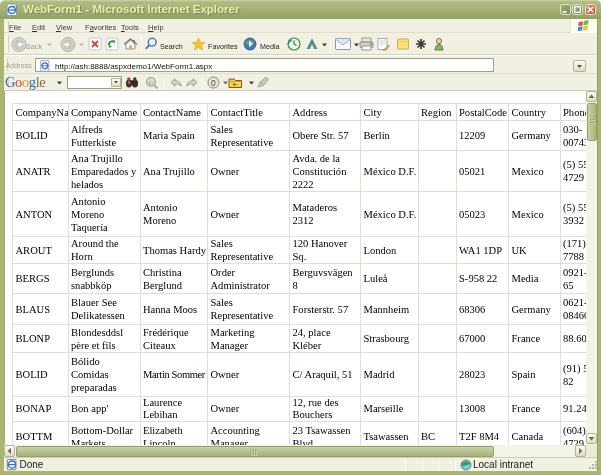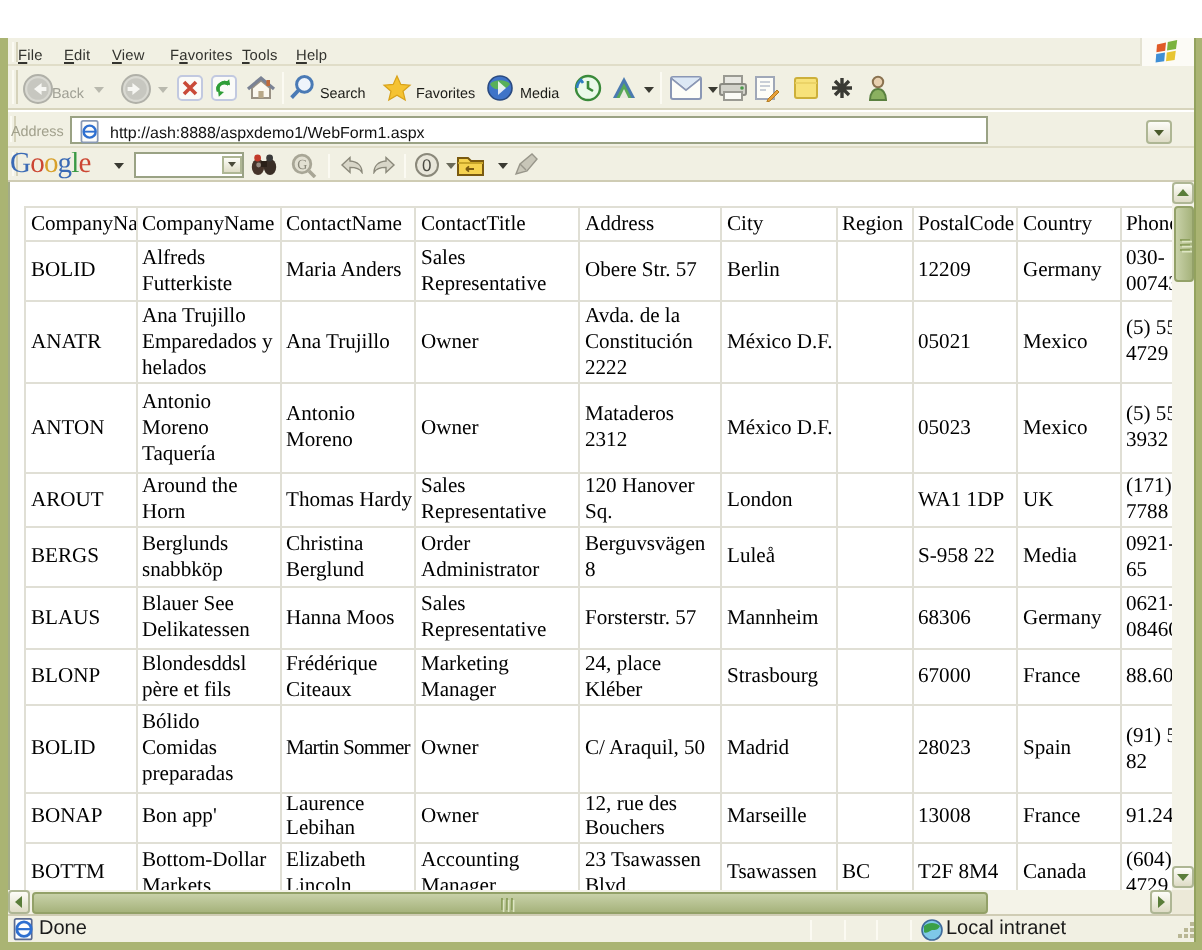--- a/index.html
+++ b/index.html
@@ -41,20 +41,44 @@
 .vthumb svg,.hthumb svg{position:absolute;display:block}
 .vthumb{position:absolute;background:linear-gradient(to right,#c8d1a8,#a6b37c);border:1px solid #93a168;border-radius:2px}
 .hthumb{position:absolute;background:linear-gradient(to bottom,#c8d1a8,#a6b37c);border:1px solid #93a168;border-radius:2px}
 #corner{left:586px;top:445px;width:11px;height:12px;background:#ece9d8}
 
 #status{left:4px;top:457px;width:593px;height:14px;background:#f1f0e3;border-top:1px solid #cfccb4;font-size:10px;color:#1a1a1a}
 .spane{position:absolute;top:2px;width:1px;height:10px;background:#d9d6c0;border-right:1px solid #fbfaf2}
 </style></head>
 <body>
 <div id="win">
+ <div id="title" class="abs">
+   <svg class="abs" style="left:5px;top:2.5px" width="14" height="14" viewBox="0 0 14 14">
+        <rect x="2" y="1" width="9.5" height="11.5" rx="1" fill="#fbfbf8" stroke="#8a95aa"></rect>
+        <path d="M8 3.5c3.5-1.2 5.5.2 4 2.2" fill="none" stroke="#6a8ac0" stroke-width=".9"></path>
+        <circle cx="6.8" cy="7" r="3.6" fill="none" stroke="#2e6fd0" stroke-width="1.5"></circle>
+        <path d="M3.4 7h6.8" stroke="#2e6fd0" stroke-width="1.2"></path>
+      </svg>
+   <div class="abs txt">WebForm1 - Microsoft Internet Explorer</div>
+   <div id="bmin" class="abs tbtn">
+        <svg width="9" height="9" viewBox="0 0 9 9">
+          <path d="M1.5 7h4" stroke="#fff" stroke-width="1.6"></path>
+        </svg>
+      </div>
+   <div id="bmax" class="abs tbtn">
+        <svg width="9" height="9" viewBox="0 0 9 9">
+          <rect x="1.7" y="1.7" width="5.6" height="5.6" fill="none" stroke="#fff" stroke-width="1.3"></rect>
+        </svg>
+      </div>
+   <div id="bclose" class="abs tbtn">
+        <svg width="9" height="9" viewBox="0 0 9 9">
+          <path d="M1.7 1.7l5.6 5.6M7.3 1.7l-5.6 5.6" stroke="#fff" stroke-width="1.5"></path>
+        </svg>
+      </div>
+ </div>
  <div id="bl" class="abs"></div>
     <div id="br" class="abs"></div>
     <div id="bb" class="abs"></div>
  <div id="menu" class="abs">
       <div class="abs" style="left:2px;top:2px;width:3px;height:10px;border-left:1px solid #fbfaf2;border-right:1px solid #d5d2ba"></div>
    <span style="left:5px"><u>F</u>ile</span>
       <span style="left:28px"><u>E</u>dit</span>
    <span style="left:52px"><u>V</u>iew</span>
       <span style="left:81px">F<u>a</u>vorites</span>
    <span style="left:117px"><u>T</u>ools</span>
@@ -261,21 +285,21 @@
             <td>Address</td>
             <td>City</td>
             <td>Region</td>
             <td>PostalCode</td>
             <td>Country</td>
             <td>Phone</td>
           </tr>
    <tr style="height:30px">
             <td>BOLID</td>
             <td>Alfreds<br>Futterkiste</td>
-            <td>Maria Anders</td>
+            <td>Maria Spain</td>
             <td>Sales<br>Representative</td>
             <td>Obere Str. 57</td>
             <td>Berlin</td>
             <td></td>
             <td>12209</td>
             <td>Germany</td>
             <td>030-<br>0074321</td>
           </tr>
    <tr style="height:41px">
             <td>ANATR</td>
@@ -347,21 +371,21 @@
             <td></td>
             <td>67000</td>
             <td>France</td>
             <td>88.60.15.31</td>
           </tr>
    <tr style="height:44px">
             <td>BOLID</td>
             <td>Bólido<br>Comidas<br>preparadas</td>
             <td style="letter-spacing:-.4px">Martin Sommer</td>
             <td>Owner</td>
-            <td>C/ Araquil, 50</td>
+            <td>C/ Araquil, 51</td>
             <td>Madrid</td>
             <td></td>
             <td>28023</td>
             <td>Spain</td>
             <td>(91) 555 22<br>82</td>
           </tr>
    <tr style="height:25px;line-height:12px">
             <td>BONAP</td>
             <td>Bon app'</td>
             <td>Laurence<br>Lebihan</td>

